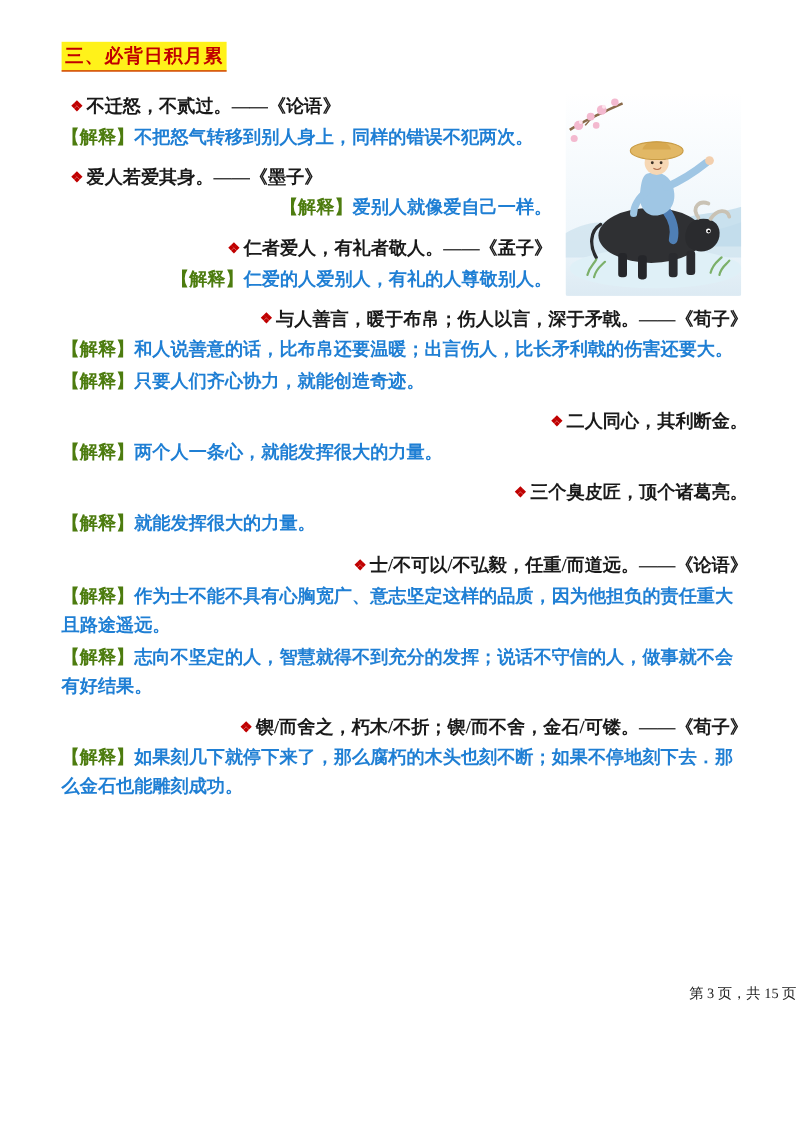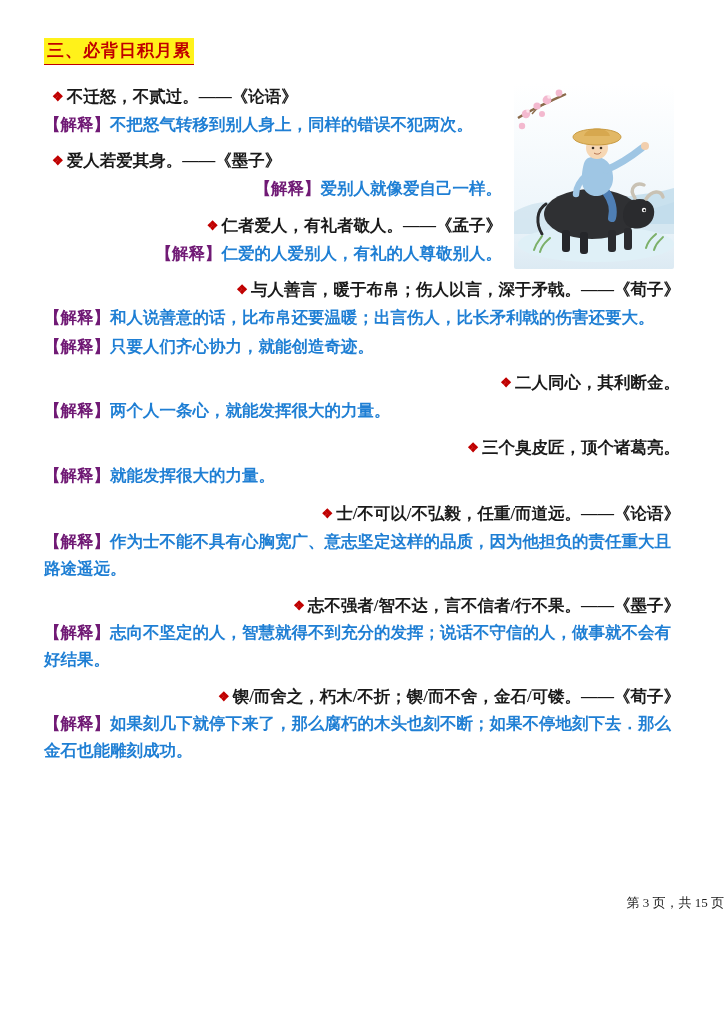--- a/index.html
+++ b/index.html
@@ -12,21 +12,21 @@
     height: 1024px;
     position: relative;
     font-family: "Liberation Serif", "DejaVu Serif", serif;
     overflow: hidden;
   }
   .page {
     position: relative;
     width: 724px;
     height: 928px;
     box-sizing: border-box;
-    padding: 38px 44px 10px 44px;
+    padding: 38px 44px 10px 56px;
   }
   .section-title {
     display: inline-block;
     background: #fff21a;
     color: #c00000;
     font-size: 17px;
     font-weight: bold;
     letter-spacing: 1px;
     padding: 1px 3px 2px 3px;
     border-bottom: 1px solid #c00000;
@@ -53,21 +53,21 @@
     top: -1px;
   }
   .explain {
     color: #1f7fd4;
     font-size: 16.5px;
     line-height: 1.62;
     margin: 0 0 1px 0;
     font-weight: bold;
   }
   .explain .tag {
-    color: #701a75;
+    color: #4d7c0f;
     font-weight: bold;
   }
   .indent {
     padding-left: 4px;
     text-align: right;
   }
   .float-img {
     float: right;
     width: 160px;
     height: 185px;
@@ -217,21 +217,20 @@
     </div>
 
     <div class="clear"></div>
 
     <div class="entry">
       <p class="quote indent"><span class="bullet">❖</span><span>士/不可以/不弘毅，任重/而道远。——《论语》</span></p>
       <p class="explain"><span class="tag">【解释】</span><span>作为士不能不具有心胸宽广、意志坚定这样的品质，因为他担负的责任重大且路途遥远。</span></p>
     </div>
 
     <div class="entry">
-      <p class="quote indent"><span class="bullet">❖</span><span>志不强者/智不达，言不信者/行不果。——《墨子》</span></p>
       <p class="explain"><span class="tag">【解释】</span><span>志向不坚定的人，智慧就得不到充分的发挥；说话不守信的人，做事就不会有好结果。</span></p>
     </div>
 
     <div class="entry">
       <p class="quote indent"><span class="bullet">❖</span><span>锲/而舍之，朽木/不折；锲/而不舍，金石/可镂。——《荀子》</span></p>
       <p class="explain"><span class="tag">【解释】</span><span>如果刻几下就停下来了，那么腐朽的木头也刻不断；如果不停地刻下去．那么金石也能雕刻成功。</span></p>
     </div>
 
   </div>
 

